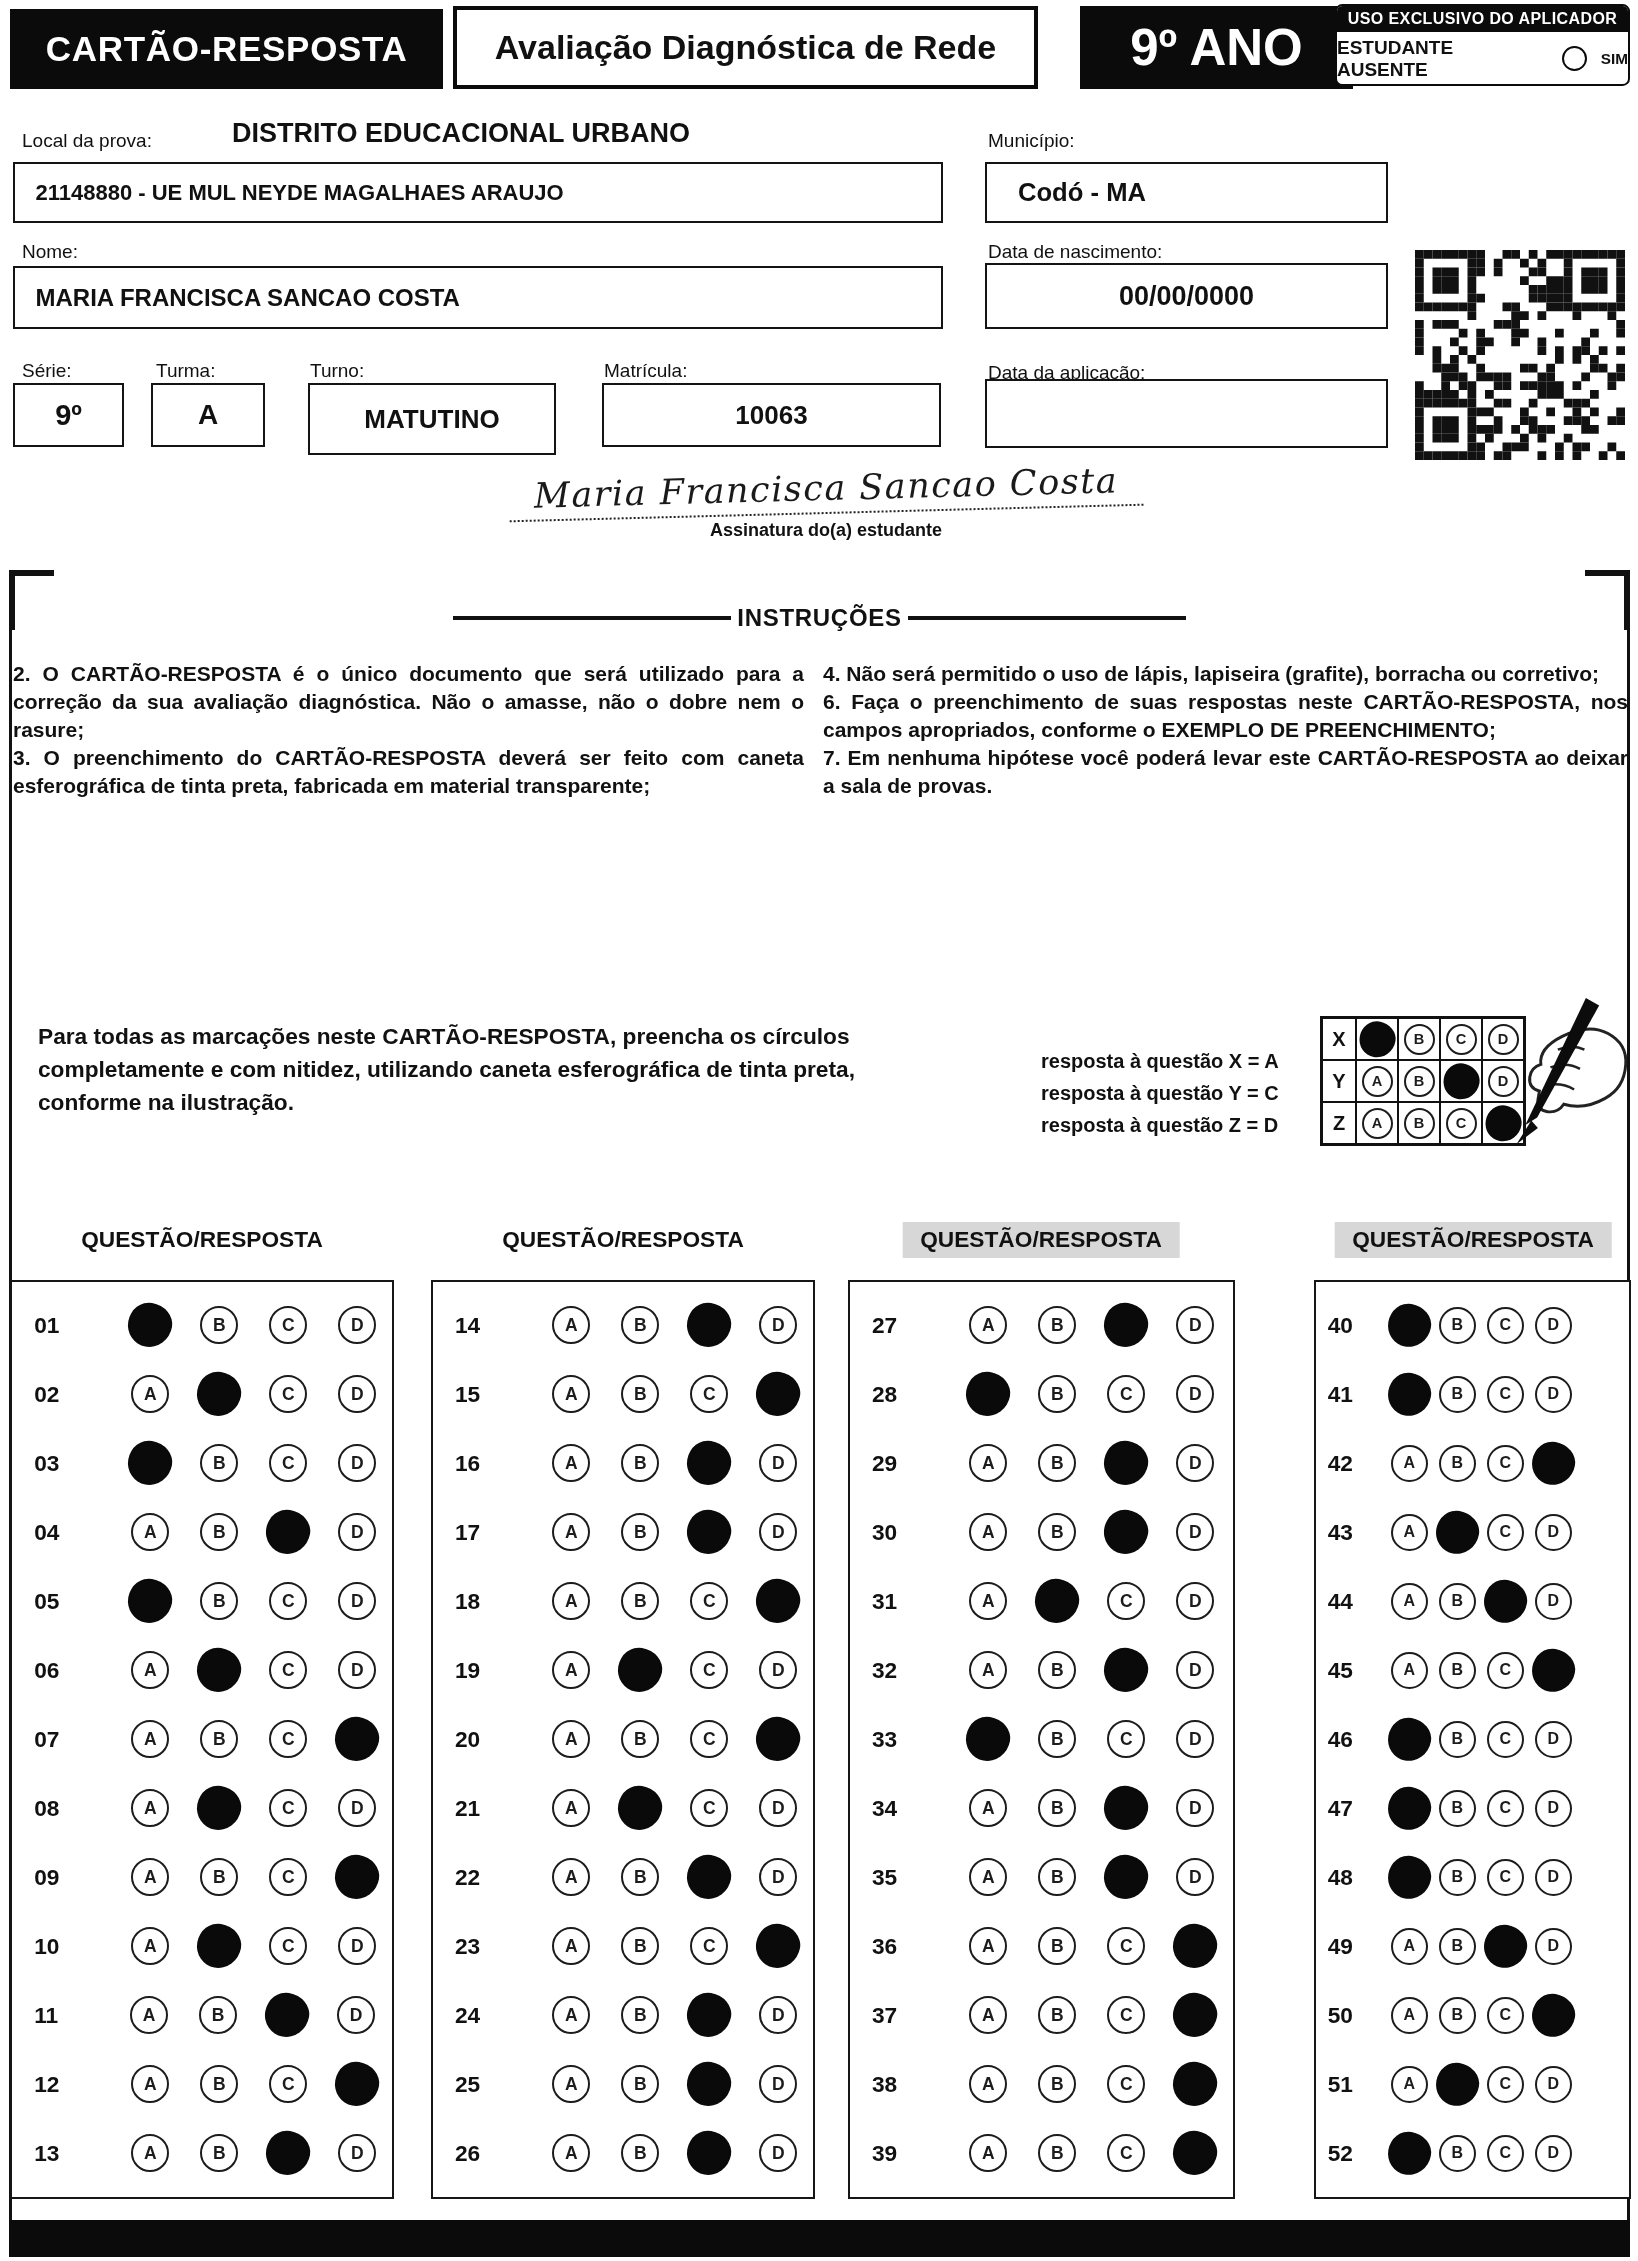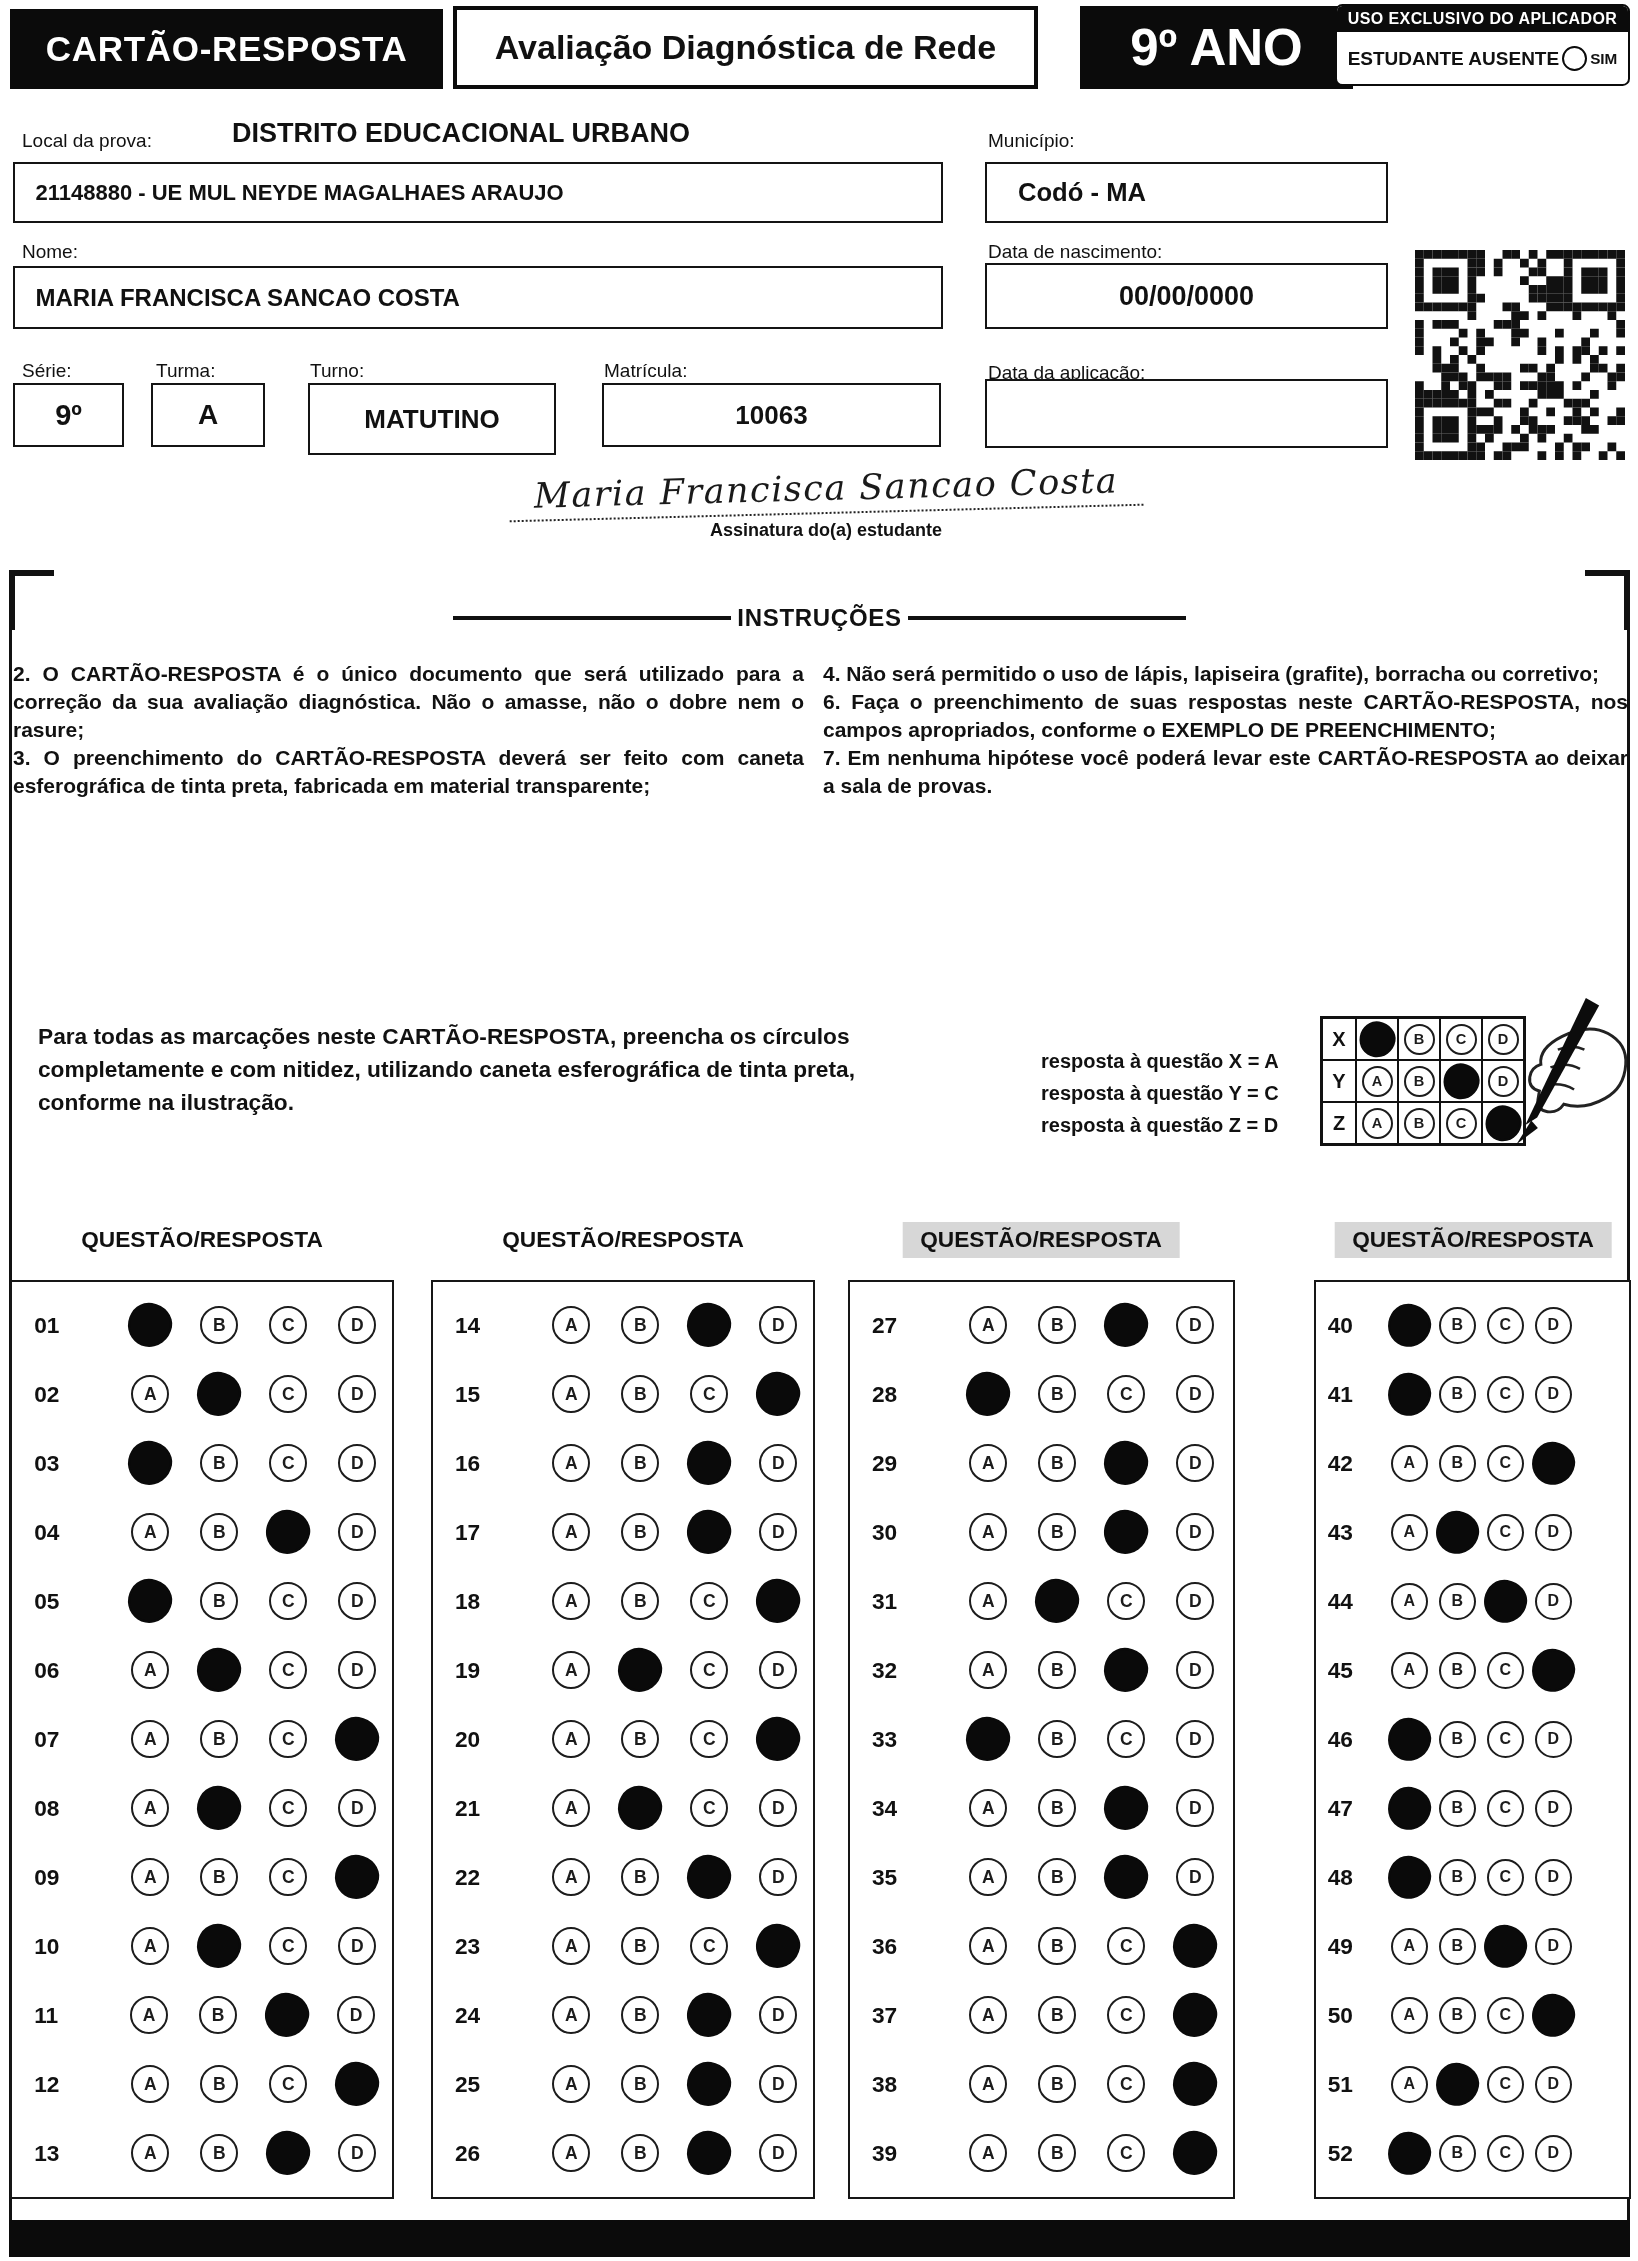--- a/index.html
+++ b/index.html
@@ -6,21 +6,21 @@
   html,body{width:1639px;height:2261px;background:#fff}
   body{font-family:"Liberation Sans","DejaVu Sans",sans-serif;color:#111;position:relative}
   .abs{position:absolute}
 
   
   .hdr-card{left:10.2px;top:8.8px;width:433px;height:80px;background:#0b0b0b;color:#fff;display:flex;align-items:center;justify-content:center;font-size:35px;font-weight:bold;letter-spacing:0.7px}
   .hdr-exam{left:453px;top:5.8px;width:585px;height:83px;border:4.4px solid #0b0b0b;display:flex;align-items:center;justify-content:center;font-size:34px;font-weight:bold}
   .hdr-grade{left:1080px;top:5.8px;width:273px;height:83px;background:#0b0b0b;color:#fff;display:flex;align-items:center;justify-content:center;font-size:51px;font-weight:bold}
   .hdr-right{left:1335px;top:4.4px;width:295px;height:82px;border:2.2px solid #0b0b0b;border-radius:7.3px;overflow:hidden;background:#fff}
   .hdr-right-strip{height:26px;background:#0b0b0b;color:#fff;display:flex;align-items:center;justify-content:center;font-size:16px;font-weight:bold;letter-spacing:0.4px}
-  .hdr-right-body{height:53px;display:flex;align-items:center;justify-content:center;gap:3px;font-weight:bold}
+  .hdr-right-body{height:53px;display:flex;align-items:center;justify-content:center;gap:14px;font-weight:bold}
   .absent-label{font-size:19px}
   .absent-circle{width:25px;height:25px;border:2.2px solid #0b0b0b;border-radius:50%;display:inline-block}
   .absent-sim{font-size:15.3px}
 
   
   .flabel{font-size:19px;font-weight:normal}
   .fvalue-big{font-size:27px;font-weight:bold}
   .fbox{border:2.9px solid #141414;display:flex;align-items:center;font-weight:bold;background:#fff}
   .fbox.center{justify-content:center}
   .lbl-local{left:22px;top:130px}

